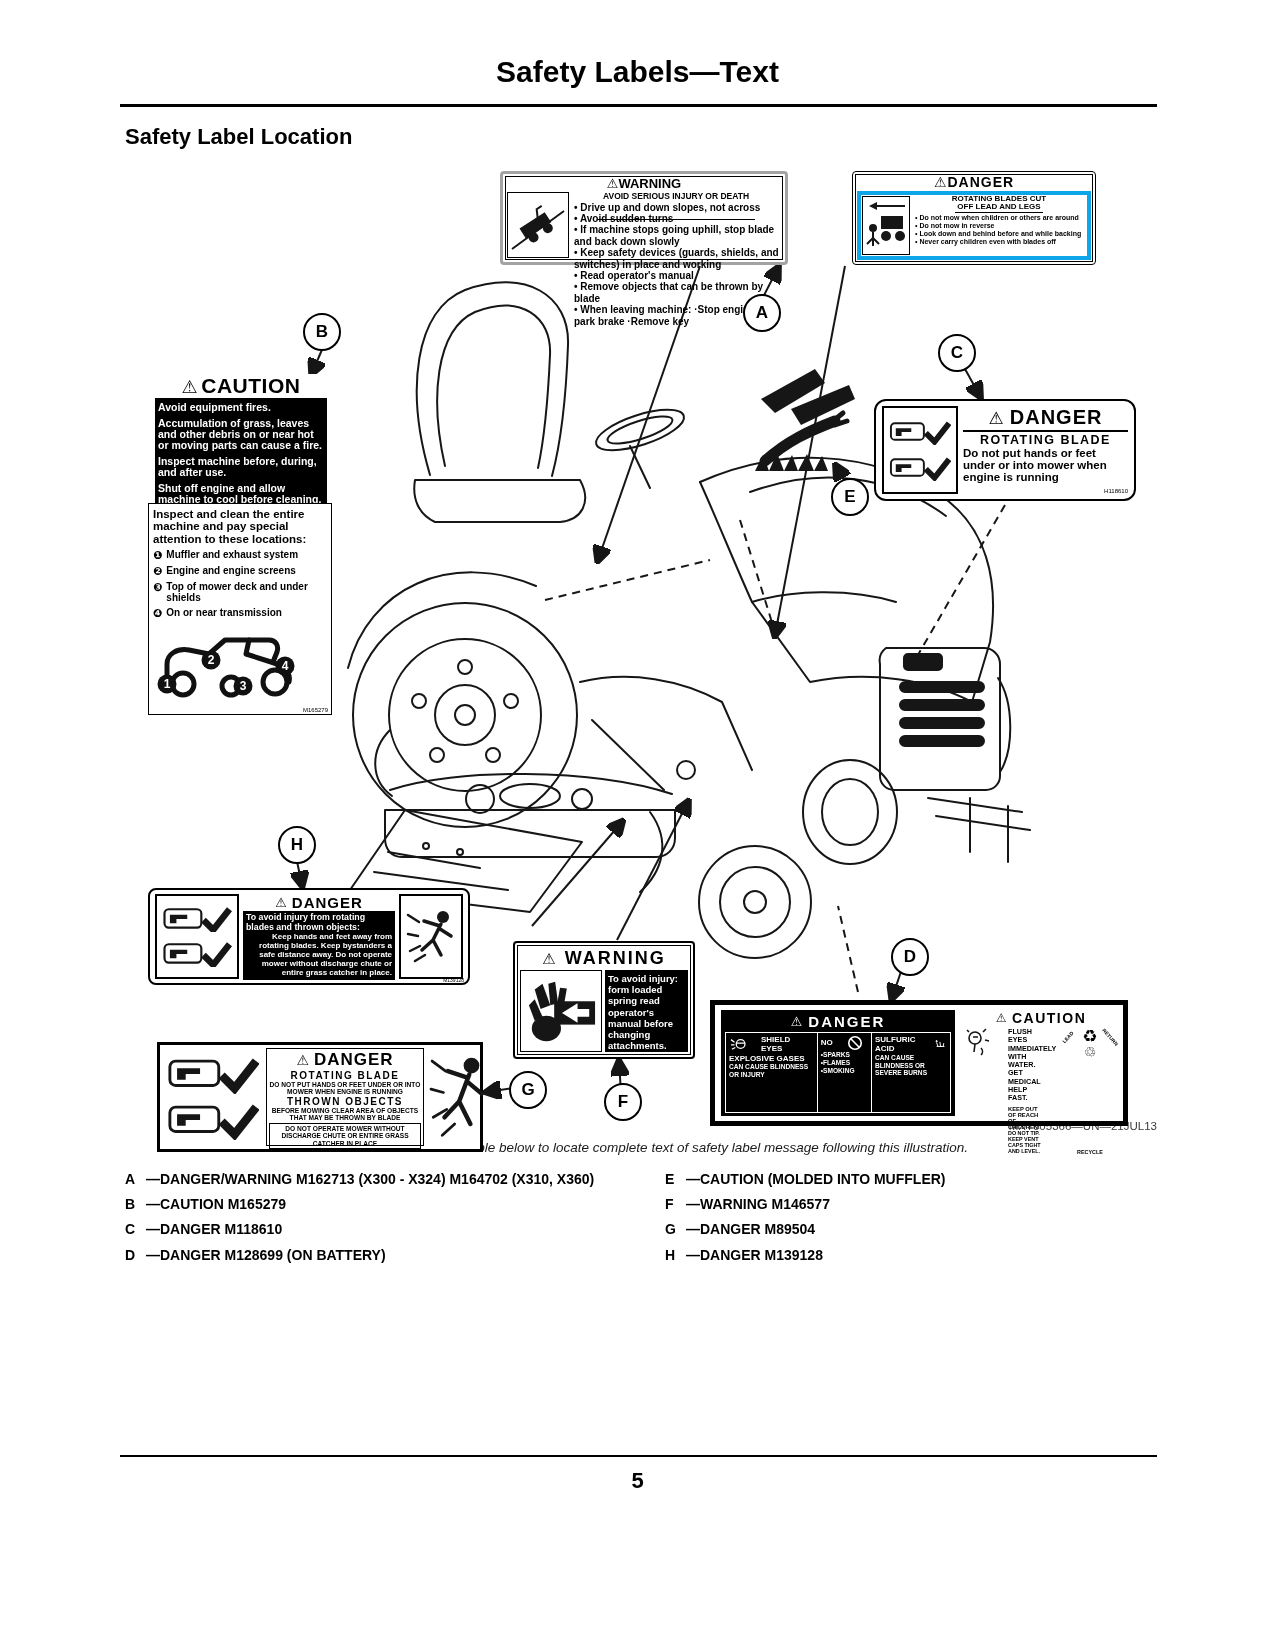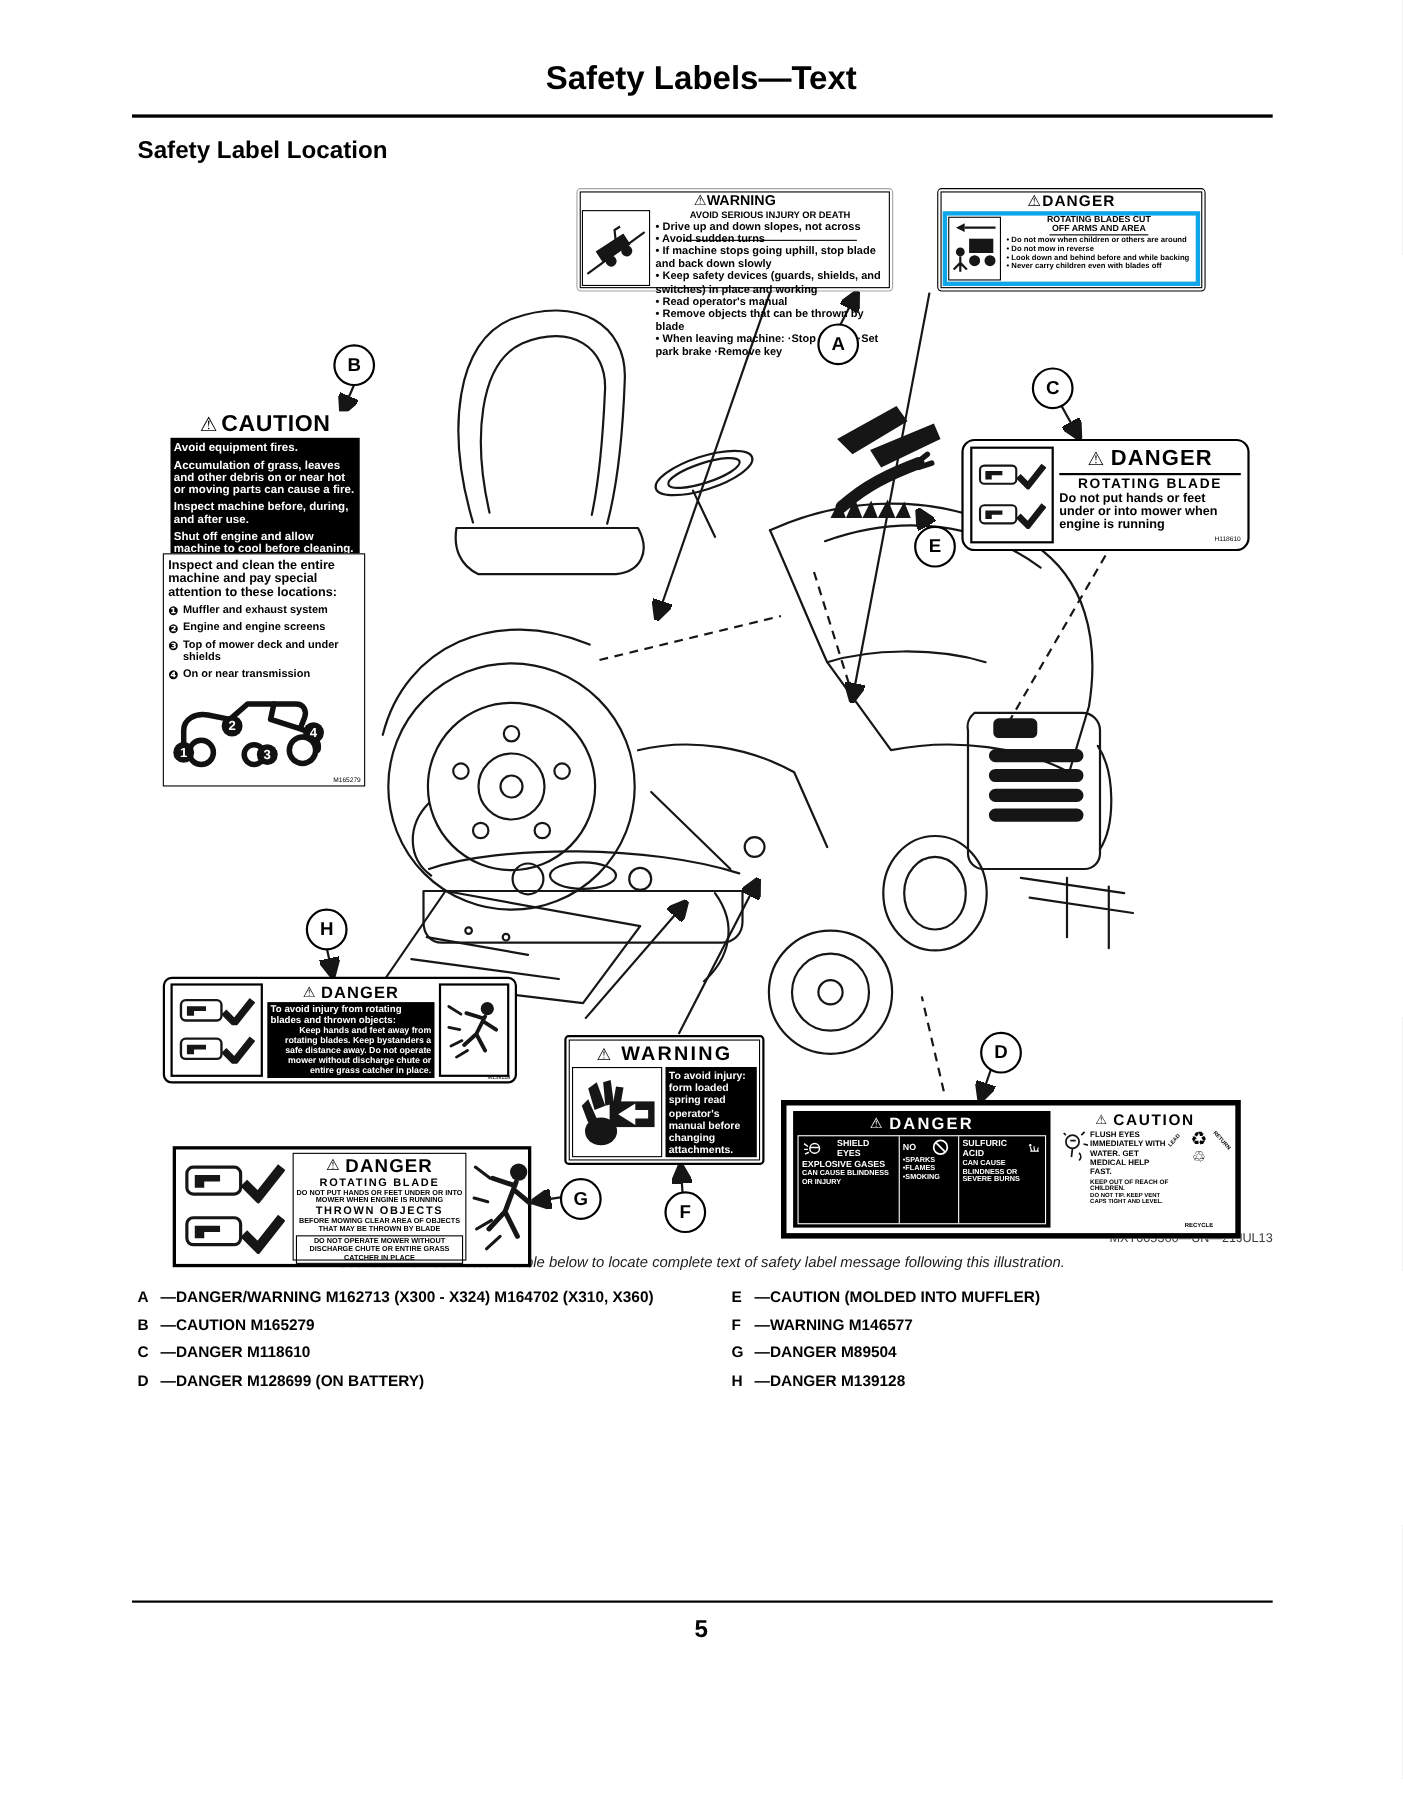--- a/index.html
+++ b/index.html
@@ -12,21 +12,21 @@
   .hdr-title{left:0;top:55px;width:100%;text-align:center;font-size:30px;font-weight:bold;}
   .hdr-rule{left:120px;top:104px;width:1037px;height:3px;background:#000;}
   .sec-title{left:125px;top:124px;font-size:22px;font-weight:bold;}
 
   
   .lbl{position:absolute;background:#fff;box-sizing:border-box;}
   .lbl-title{text-align:center;font-weight:bold;line-height:1.05;}
   .pictbox{border:1px solid #000;box-sizing:border-box;background:#fff;}
 
   
-  .warnA{left:524px;top:171px;width:288px;height:94px;border:1px solid #a3a3a3;padding:2px;border-radius:4px;}
+  .warnA{left:500px;top:171px;width:288px;height:94px;border:3px solid #a3a3a3;padding:2px;border-radius:4px;}
   .warnA-in{border:1px solid #000;height:100%;box-sizing:border-box;display:flex;flex-direction:column;}
   .warnA .lbl-title{font-size:13px;}
   .warnA-body{display:flex;flex:1;min-height:0;}
   .warnA .pictbox{width:62px;margin:1px;flex:none;display:flex;align-items:center;justify-content:center;}
   .warnA-text{flex:1;min-width:0;}
   .warnA-sub{font-size:8.5px;font-weight:bold;text-align:center;}
   .warnA-sub span{border-bottom:1px solid #000;padding:0 6px 18px;}
   ul.bul{list-style:none;margin:1px 0 0;padding:0 2px 0 4px;font-weight:bold;}
   .warnA ul.bul{font-size:10px;line-height:1.14;}
 
@@ -103,21 +103,21 @@
   .battDan-title{display:flex;align-items:center;justify-content:center;gap:4px;font-size:15px;font-weight:bold;letter-spacing:2px;}
   .battDan-title .tri{font-size:13px;}
   .battGrid{display:flex;border:1px solid #fff;flex:1;margin-top:2px;}
   .battCol{padding:2px 3px;font-size:6.6px;font-weight:bold;line-height:1.18;border-right:1px solid #fff;}
   .battCol:last-child{border-right:none;}
   .battCol .big{font-size:8px;}
   .battIcons{display:flex;align-items:center;gap:14px;}
   .battCau{flex:1;display:flex;flex-direction:column;min-width:0;}
   .battCau-title{display:flex;align-items:center;justify-content:center;gap:4px;font-size:14px;font-weight:bold;letter-spacing:1.5px;}
   .battCau-title .tri{font-size:12px;}
-  .battCau-body{display:flex;flex:1;gap:0;margin-top:2px;}
+  .battCau-body{display:flex;flex:1;gap:17px;margin-top:2px;}
   .battCau-txt{flex:1;min-width:0;}
   .battCau-t1{font-size:7.2px;font-weight:bold;line-height:1.15;}
   .battCau-t2{font-size:5.8px;font-weight:bold;margin-top:3px;}
   .battCau-t3{font-size:5.4px;font-weight:bold;}
   .recBlock{width:54px;flex:none;position:relative;text-align:center;font-family:"DejaVu Sans",sans-serif;}
   .recBlock .r1{font-size:17px;line-height:1;}
   .recBlock .r2{font-size:14px;line-height:1;}
   .recWord{position:absolute;font-size:5px;font-weight:bold;font-family:"Liberation Sans",sans-serif;}
   .w-lead{left:-2px;top:6px;transform:rotate(-48deg);}
   .w-return{right:-4px;top:6px;transform:rotate(48deg);}
@@ -292,21 +292,21 @@
             <rect x="16" y="20" width="22" height="13" fill="#161616" stroke="none"></rect>
             <circle cx="21" cy="40" r="5" fill="#161616" stroke="none"></circle>
             <circle cx="35" cy="40" r="5" fill="#161616" stroke="none"></circle>
             <circle cx="8" cy="32" r="4" fill="#161616" stroke="none"></circle>
             <path d="M8,36 L8,50 M8,42 L2,48 M8,42 L14,48"></path>
           </svg>
         </div>
         <div class="warnA-text">
           <div class="danA-sub">
             <div>ROTATING BLADES CUT</div>
-            <div class="u">OFF ARMS AND AREA</div>
+            <div class="u">OFF LEAD AND LEGS</div>
           </div>
           <ul class="bul">
             <li>• Do not mow when children or others are around</li>
             <li>• Do not mow in reverse</li>
             <li>• Look down and behind before and while backing</li>
             <li>• Never carry children even with blades off</li>
           </ul>
         </div>
       </div>
     </div>

